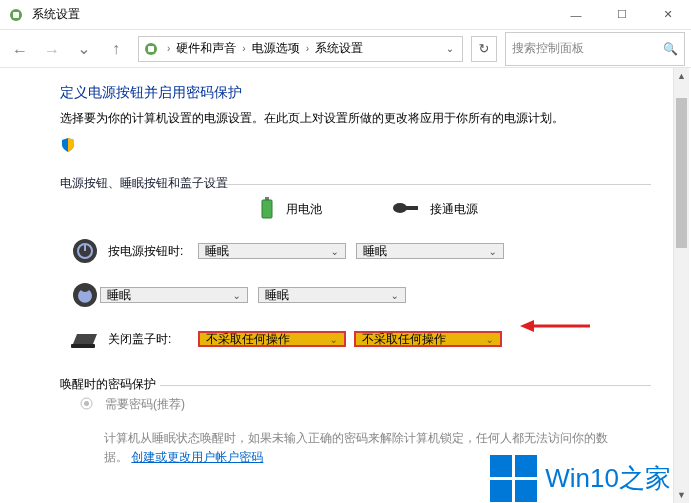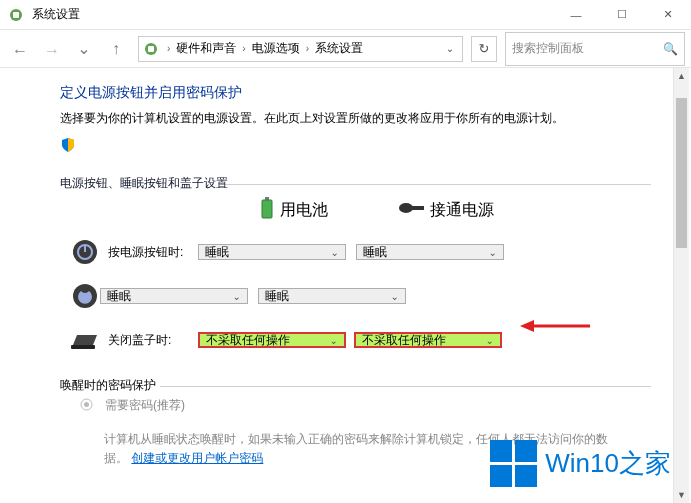--- a/index.html
+++ b/index.html
@@ -29,48 +29,48 @@
   .content { position:relative; padding: 16px 40px 0 60px; height: calc(100% - 68px); overflow:hidden; }
   .content h1 { font-size: 14px; font-weight: 400; color: #003399; margin-bottom: 8px; }
   .content .subtitle { font-size: 12px; color:#000; margin-bottom:10px; }
   .shield-row { display:flex; align-items:center; gap:6px; margin-bottom:18px; }
   .shield-row a { font-size:12px; color:#0066cc; text-decoration:none; }
 
   .section-title { font-size:12px; color:#0f172a; margin-bottom:6px; }
   .section-line { border:none; border-top:1px solid #d0d0d0; margin-bottom:12px; margin-left: 160px; margin-top:-14px; }
 
   .col-headers { display:flex; margin-left:200px; gap:70px; margin-bottom:14px; }
-  .col-headers .hdr { display:flex; align-items:center; gap:6px; font-size:16px; }
+  .col-headers .hdr { display:flex; align-items:center; gap:12px; font-size:12px; }
 
   .form-row { display:flex; align-items:center; margin-bottom:14px; }
   .form-row .ricon { width:30px; height:30px; margin-left:10px; display:flex; align-items:center; justify-content:center; }
   .form-row .rlabel { font-size:12px; color:#000; width:90px; margin-left:8px; }
   .form-row .sel { width:148px; height:16px; border:1px solid #adadad; background:#efefef; font-size:12px; padding:0 6px; display:flex; align-items:center; justify-content:space-between; margin-right:10px; }
   .form-row .sel .chev { color:#555; font-size:10px; }
-  .form-row.highlight .sel { border:2px solid #d63638; background:#bef264; margin-right:8px; width:148px; }
+  .form-row.highlight .sel { border:2px solid #d63638; background:#eab308; margin-right:8px; width:148px; }
   .form-row.highlight .sel:first-of-type { margin-right:10px; }
 
   .red-arrow { position:absolute; left:520px; top:248px; }
 
   .section2-title { font-size:12px; color:#000; margin-top:22px; margin-bottom:6px; }
   .section2-line { border:none; border-top:1px solid #d0d0d0; margin-bottom:10px; margin-left:100px; margin-top:-14px; }
 
   .radio-row { display:flex; align-items:center; margin-left:20px; margin-bottom:16px; gap:12px; font-size:12px; color:#888; }
   .radio-desc { font-size:12px; color:#888; margin-left:44px; line-height:1.6; max-width:520px; }
   .radio-desc a { color:#0066cc; text-decoration:underline; }
 
   
   .fake-scroll { position:absolute; right:2px; top:0; bottom:0; width:16px; background:#f1f1f1; border-left:1px solid #e5e5e5; }
   .fake-scroll .thumb { position:absolute; top:30px; left:2px; right:2px; height:150px; background:#c1c1c1; }
   .fake-scroll .arr { position:absolute; left:0; right:0; height:16px; display:flex; align-items:center; justify-content:center; color:#606060; font-size:9px; }
   .fake-scroll .arr.up { top:0; }
   .fake-scroll .arr.down { bottom:0; }
 
   
-  .watermark { position:absolute; right:20px; bottom:16px; display:flex; align-items:center; gap:8px; }
+  .watermark { position:absolute; right:20px; bottom:1px; display:flex; align-items:center; gap:8px; }
   .watermark .logo { display:grid; grid-template-columns:22px 22px; grid-template-rows:22px 22px; gap:3px; }
   .watermark .logo div { background:#0078d7; }
   .watermark .txt { font-size:26px; color:#0078d7; font-weight:400; letter-spacing:0; }
 </style>
 </head>
 <body>
 
 <div class="titlebar">
   <div class="app-icon">
     <svg width="16" height="16" viewBox="0 0 16 16">

